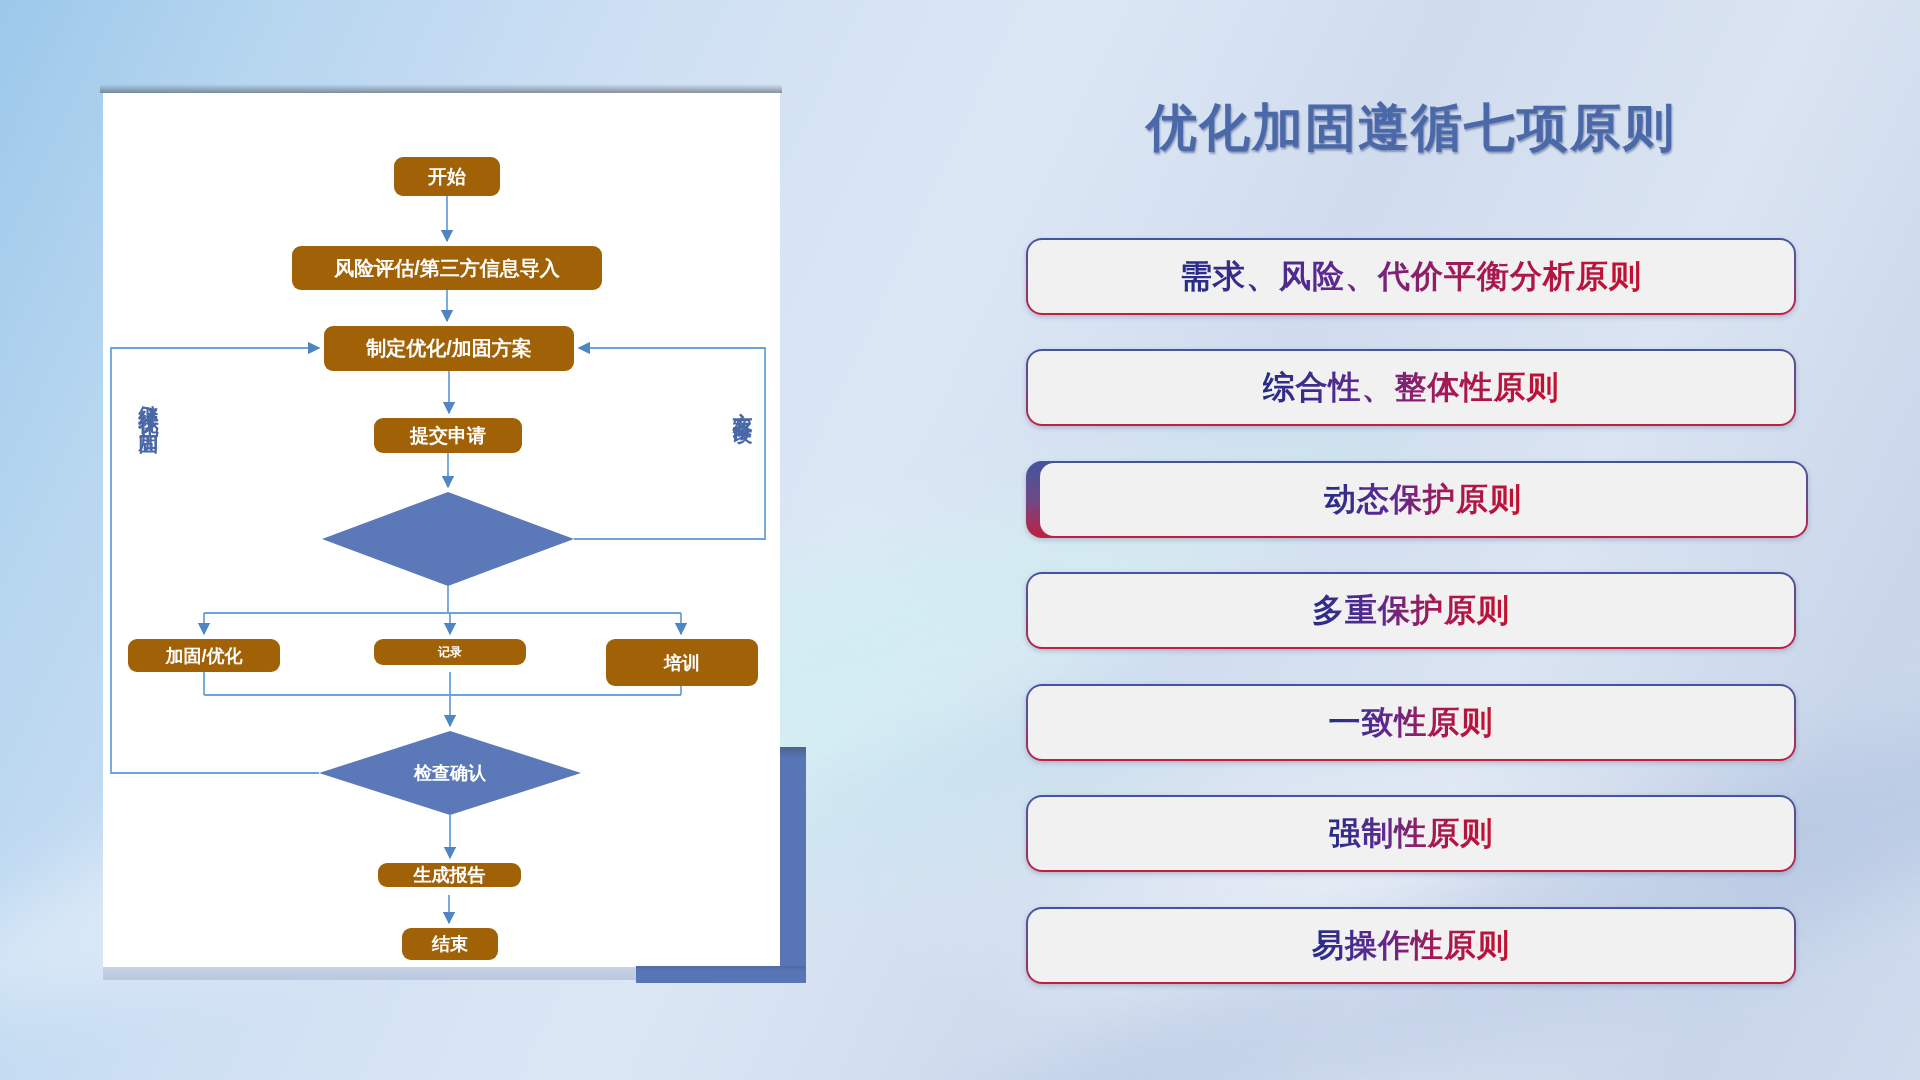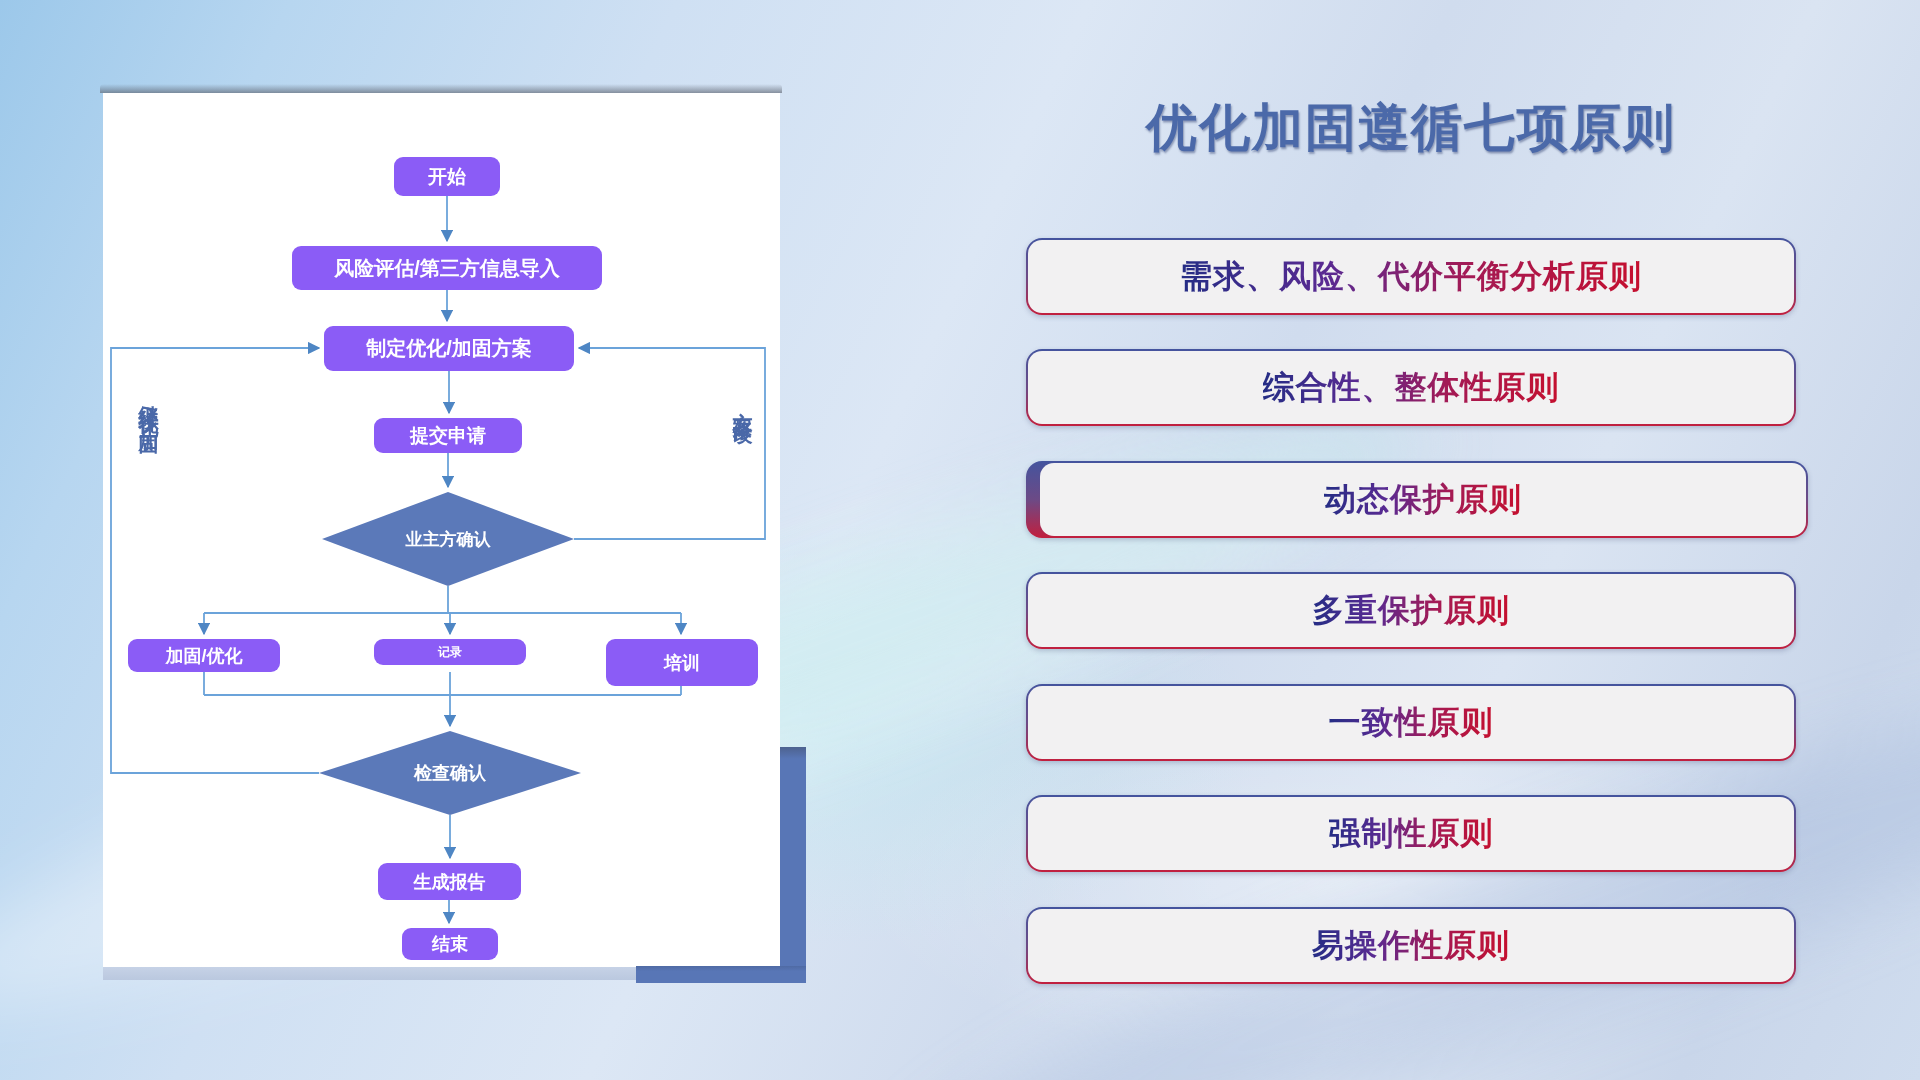--- a/index.html
+++ b/index.html
@@ -25,21 +25,21 @@
   }
   .strip{position:absolute;left:103px;top:967px;width:534px;height:13px;
     background:linear-gradient(to bottom,#c6d2e6,#bac8df);}
   .ldeco-v{position:absolute;left:780px;top:747px;width:26px;height:236px;
     background:linear-gradient(180deg,#4d628f 0%,#5876b6 5%,#5876b6 100%);}
   .ldeco-h{position:absolute;left:636px;top:966px;width:170px;height:17px;
     background:linear-gradient(180deg,#4f6aa4 0%,#5876b6 30%,#5876b6 100%);}
 
   .connectors{position:absolute;left:0;top:0;z-index:1;}
 
-  .node{position:absolute;z-index:2;background:#8b5cf6;color:#fff;font-weight:bold;
+  .node{position:absolute;z-index:2;background:#a16207;color:#fff;font-weight:bold;
     display:flex;align-items:center;justify-content:center;border-radius:9px;
     white-space:nowrap;}
   .dlabel{position:absolute;z-index:2;color:#fff;font-weight:bold;display:flex;
     align-items:center;justify-content:center;white-space:nowrap;}
   .vlabel{position:absolute;z-index:2;writing-mode:vertical-rl;font-weight:bold;
     color:#4a68a8;font-size:20px;letter-spacing:4px;line-height:20px;}
 
   
   .title{position:absolute;left:1026px;top:94px;width:770px;text-align:center;
     font-size:51px;font-weight:bold;color:#4b69a9;letter-spacing:2px;
@@ -89,26 +89,25 @@
       <polyline points="471,446 662,446 662,255 476,255" marker-end="url(#arr)"></polyline>
     </g>
     <polygon points="345,399 471,446 345,493 219,446" fill="#5b79b9"></polygon>
     <polygon points="347,638 478,680 347,722 216,680" fill="#5b79b9"></polygon>
   </svg>
 
   <div class="node" style="left:291px;top:64px;width:106px;height:39px;font-size:19px;">开始</div>
   <div class="node" style="left:189px;top:153px;width:310px;height:44px;font-size:20px;">风险评估/第三方信息导入</div>
   <div class="node" style="left:221px;top:233px;width:250px;height:45px;font-size:20px;">制定优化/加固方案</div>
   <div class="node" style="left:271px;top:325px;width:148px;height:35px;font-size:19px;">提交申请</div>
-  <div class="dlabel" style="left:219px;top:399px;width:252px;height:94px;font-size:17px;">业主方确认</div>
   <div class="node" style="left:25px;top:546px;width:152px;height:33px;font-size:18px;">加固/优化</div>
   <div class="node" style="left:271px;top:546px;width:152px;height:26px;font-size:12px;">记录</div>
   <div class="node" style="left:503px;top:546px;width:152px;height:47px;font-size:18px;">培训</div>
   <div class="dlabel" style="left:216px;top:638px;width:262px;height:84px;font-size:18px;">检查确认</div>
-  <div class="node" style="left:275px;top:770px;width:143px;height:37px;font-size:18px;">生成报告</div>
+  <div class="node" style="left:275px;top:770px;width:143px;height:24px;font-size:18px;">生成报告</div>
   <div class="node" style="left:299px;top:835px;width:96px;height:32px;font-size:18px;">结束</div>
 
   <div class="vlabel" style="left:36px;top:297px;height:180px;">继续优化/加固</div>
   <div class="vlabel" style="left:630px;top:303px;height:120px;">方案修改</div>
 </div>
 
 <div class="strip"></div>
 <div class="ldeco-v"></div>
 <div class="ldeco-h"></div>
 

